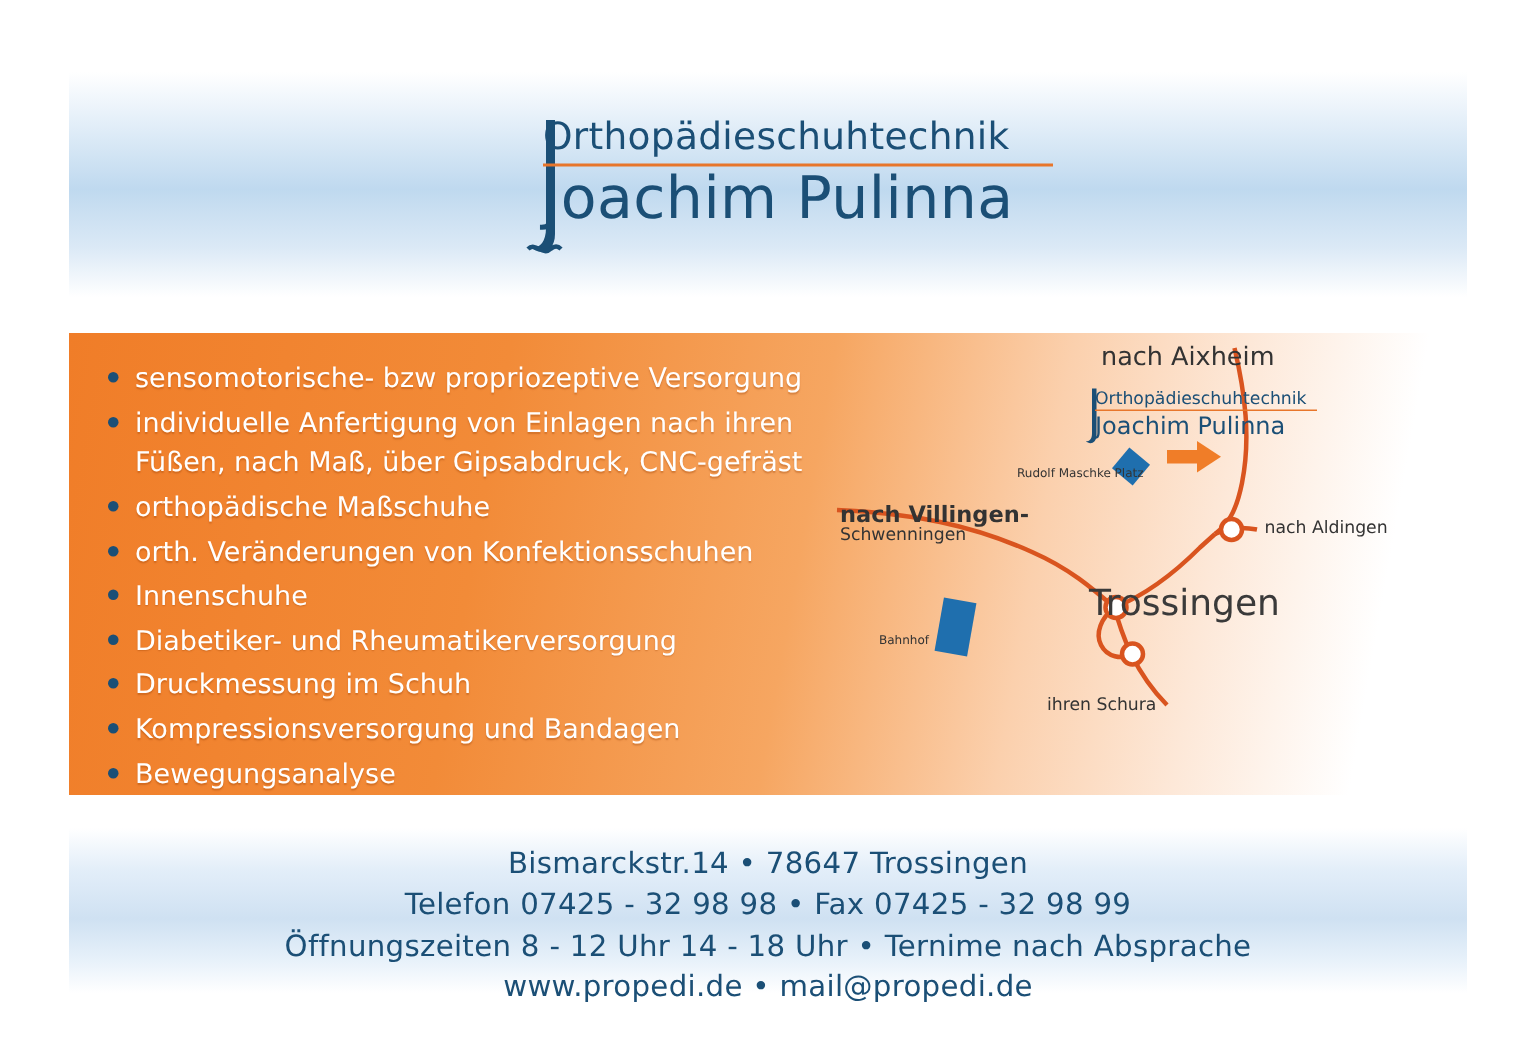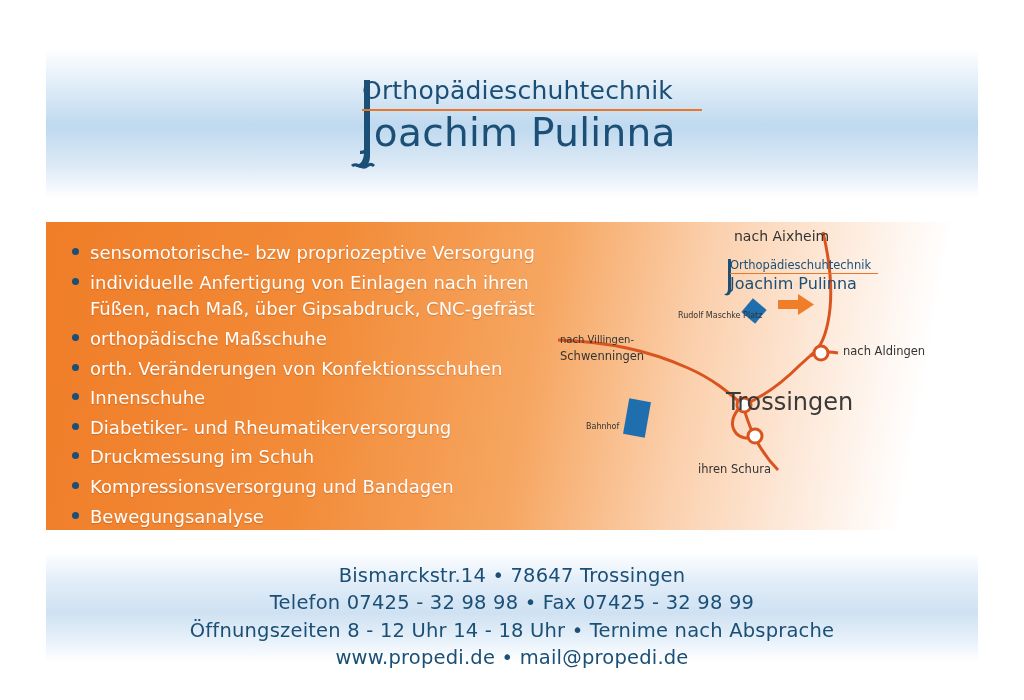--- a/index.html
+++ b/index.html
@@ -283,23 +283,23 @@
       <svg class="map-logo-hook" viewBox="0 0 12 40">
         <path d="M6 1 L6 31 C6 35 4 36.5 2 36 C4 38.5 9 38 9 32 L9 1 Z" fill="#1b4f76"></path>
       </svg>
       <div class="map-logo-line1">Orthopädieschuhtechnik</div>
       <div class="map-logo-rule"></div>
       <div class="map-logo-line2">Joachim Pulinna</div>
     </div>
 
     <div class="town-name">Trossingen</div>
 
-    <div class="map-label" style="left:196px; top:6px; font-size:14px;">nach Aixheim</div>
+    <div class="map-label" style="left:196px; top:6px; font-size:17px;">nach Aixheim</div>
     <div class="map-label" style="left:305px; top:122px; font-size:11.5px;">nach Aldingen</div>
-    <div class="map-label" style="left:22px; top:112px; font-size:10px;">nach Villingen-</div>
+    <div class="map-label" style="left:22px; top:112px; font-size:15px;font-weight:bold;">nach Villingen-</div>
     <div class="map-label" style="left:22px; top:127px; font-size:11.5px;">Schwenningen</div>
     <div class="map-label" style="left:160px; top:240px; font-size:11.5px;">ihren Schura</div>
     <div class="map-label" style="left:140px; top:89px; font-size:8px;">Rudolf Maschke Platz</div>
     <div class="map-label" style="left:48px; top:200px; font-size:8px;">Bahnhof</div>
   </div>
 </div>
 
 <div class="footer-panel">
   <div class="footer-text">
     <div>Bismarckstr.14 • 78647 Trossingen</div>

